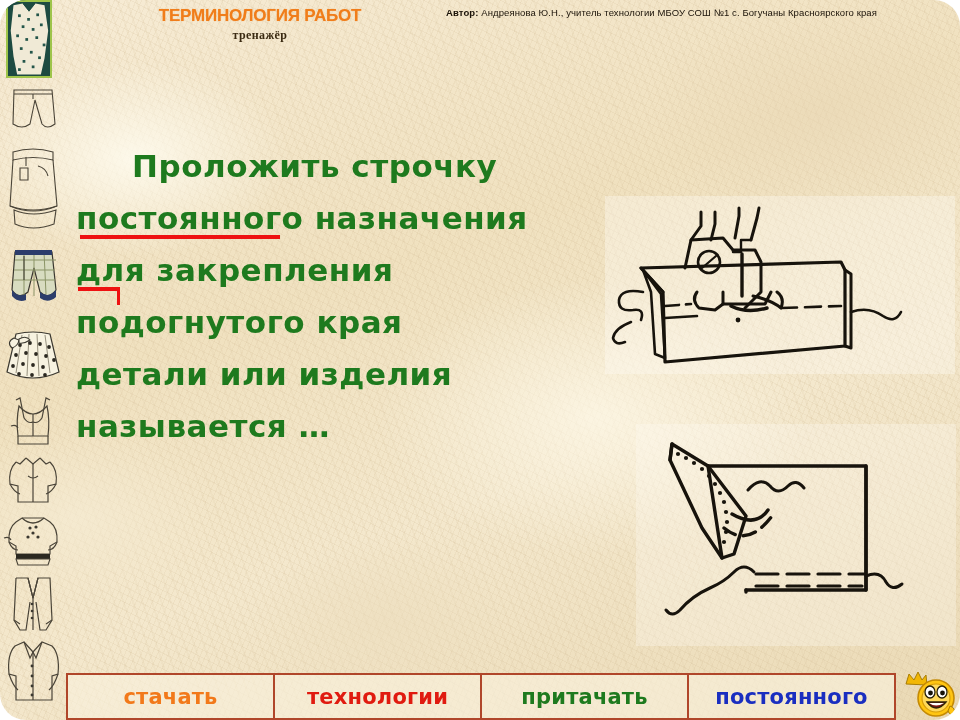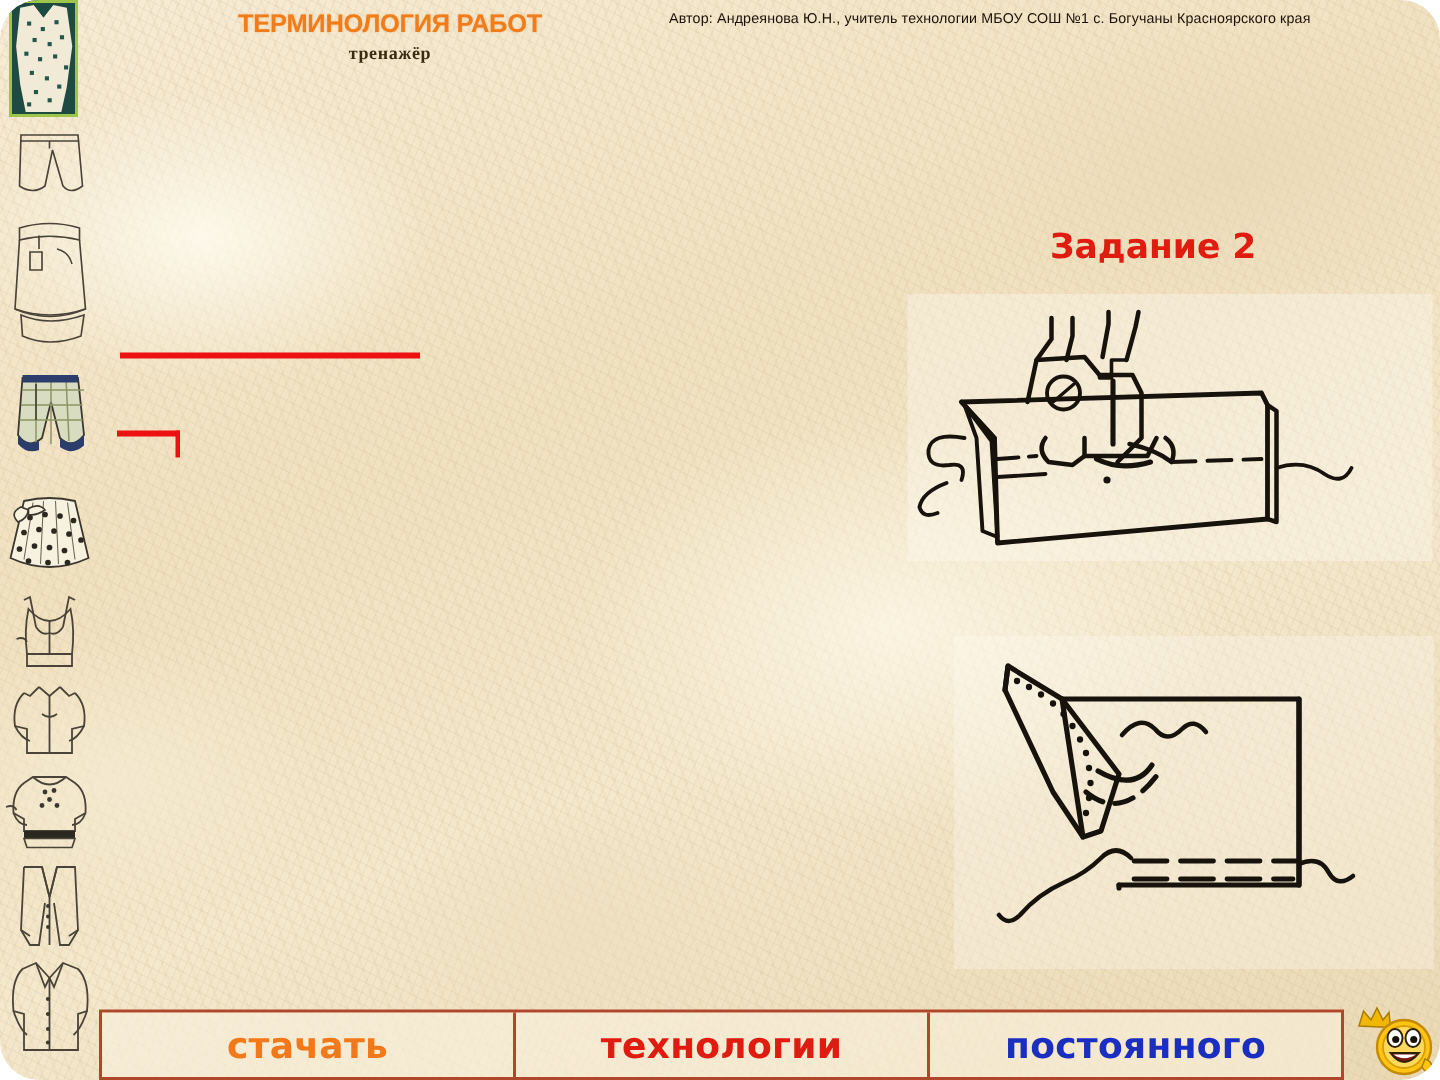--- a/index.html
+++ b/index.html
@@ -59,21 +59,21 @@
     position: absolute;
     left: 446px;
     top: 7px;
     width: 508px;
     font-size: 9.5px;
     color: #1a1208;
     white-space: nowrap;
     letter-spacing: 0.1px;
   }
   #author-line .lbl {
-    font-weight: normal;
+    font-weight: bold;
   }
 
   
   #left-strip {
     position: absolute;
     left: 0;
     top: 0;
     width: 66px;
     height: 720px;
   }
@@ -176,21 +176,21 @@
     background: rgba(248,238,217,0.55);
   }
   .answer-btn {
     flex: 1 1 0;
     display: flex;
     align-items: center;
     justify-content: center;
     border-right: 2px solid #b0462a;
     font-family: "DejaVu Sans", sans-serif;
     font-weight: bold;
-    font-size: 24px;
+    font-size: 21px;
     letter-spacing: 0.2px;
     cursor: pointer;
     user-select: none;
     background: rgba(255,250,235,0.18);
   }
   .answer-btn:last-child { border-right: none; }
 
   #smiley {
     position: absolute;
     left: 900px;
@@ -399,24 +399,31 @@
         <g fill="#3b3830">
           <circle cx="30" cy="30" r="1.4"></circle>
             <circle cx="30" cy="40" r="1.4"></circle>
           <circle cx="30" cy="50" r="1.4"></circle>
             <circle cx="30" cy="59" r="1.4"></circle>
         </g>
       </svg>
     </div>
   </div>
 
+  <div id="question">
+    <div class="q-line indent">Проложить строчку</div>
+    <div class="q-line">постоянного назначения</div>
+    <div class="q-line">для закрепления</div>
+    <div class="q-line">подогнутого края</div>
+    <div class="q-line">детали или изделия</div>
+    <div class="q-line">называется …</div>
+  </div>
   <div id="red-underline"></div>
   <div id="red-bracket"></div>
 
-  <div id="task-label">Задание 2</div>
 
   <div id="illus-top">
     <svg viewBox="0 0 350 178" aria-hidden="true">
       <g fill="none" stroke="#17130c" stroke-width="3" stroke-linecap="round" stroke-linejoin="round">
 
         <path d="M36 72 L236 66 L240 74 L240 150 L60 166 L58 96 Z" stroke-width="3.2"></path>
         <path d="M36 72 L58 96"></path>
         <path d="M240 74 L246 78 L246 152 L240 150"></path>
 
         <path d="M38 74 L56 98 L60 162 L50 158 L46 96 Z" stroke-width="2.6"></path>
@@ -498,20 +505,23 @@
     </svg>
   </div>
 
   <div id="answer-bar">
     <div class="answer-btn" style="color:#f2791a">
       <span>стачать</span>
     </div>
     <div class="answer-btn" style="color:#e01b10">
       <span>технологии</span>
     </div>
+    <div class="answer-btn" style="color:#1e7a1e">
+      <span>притачать</span>
+    </div>
     <div class="answer-btn" style="color:#1a2ec0">
       <span>постоянного</span>
     </div>
   </div>
 
   <div id="smiley">
     <svg viewBox="0 0 56 52" width="56" height="52" aria-hidden="true">
 
       <path d="M6 16 L9 6 L14 12 L18 4 L22 12 L26 7 L27 17 Z" fill="#f2b705" stroke="#a87d06" stroke-width="1"></path>
 

